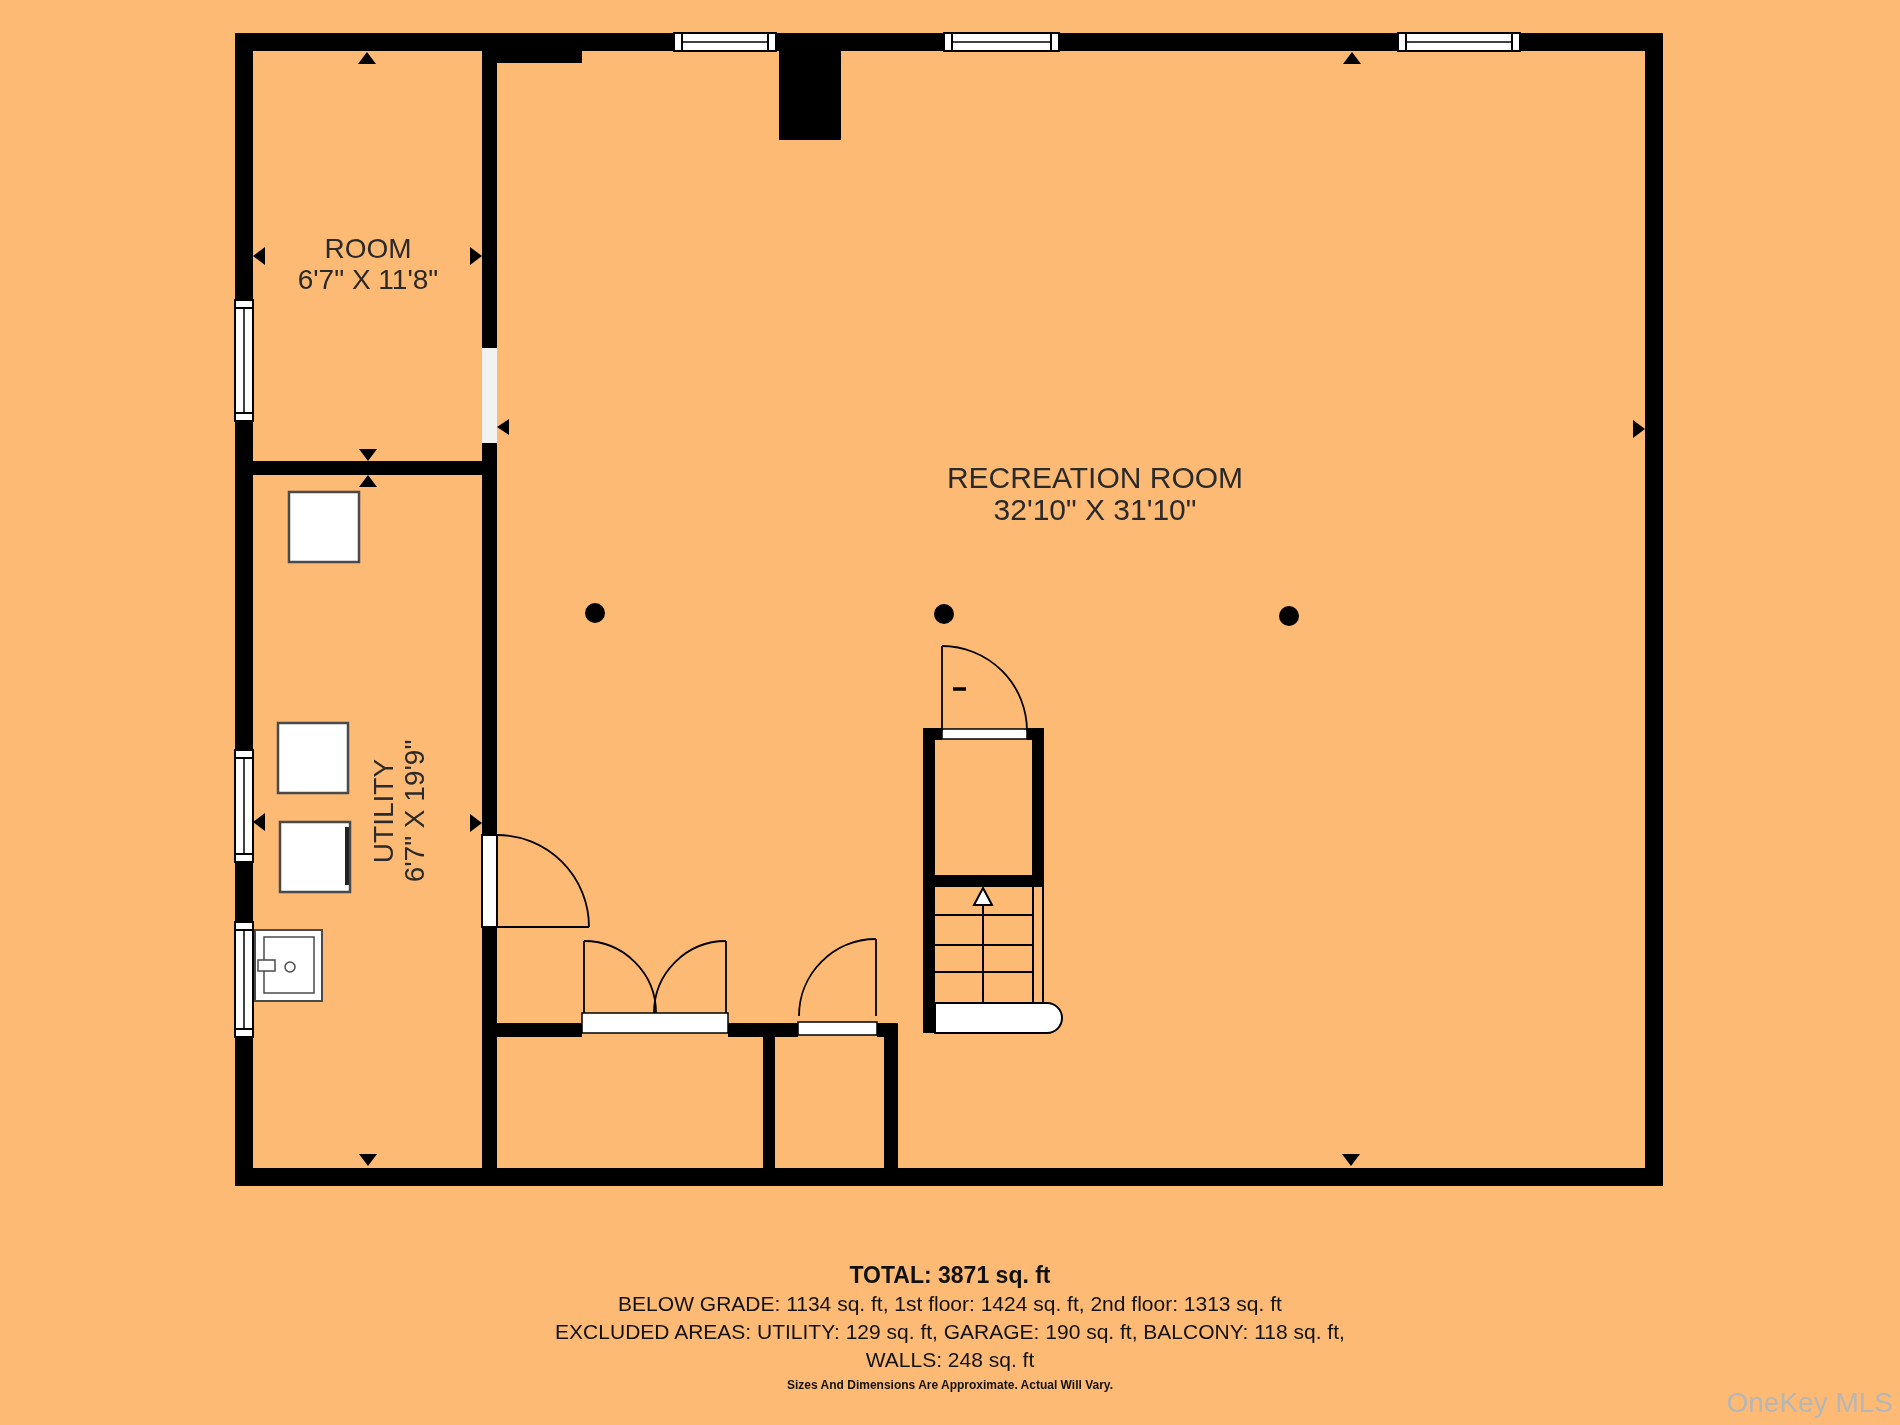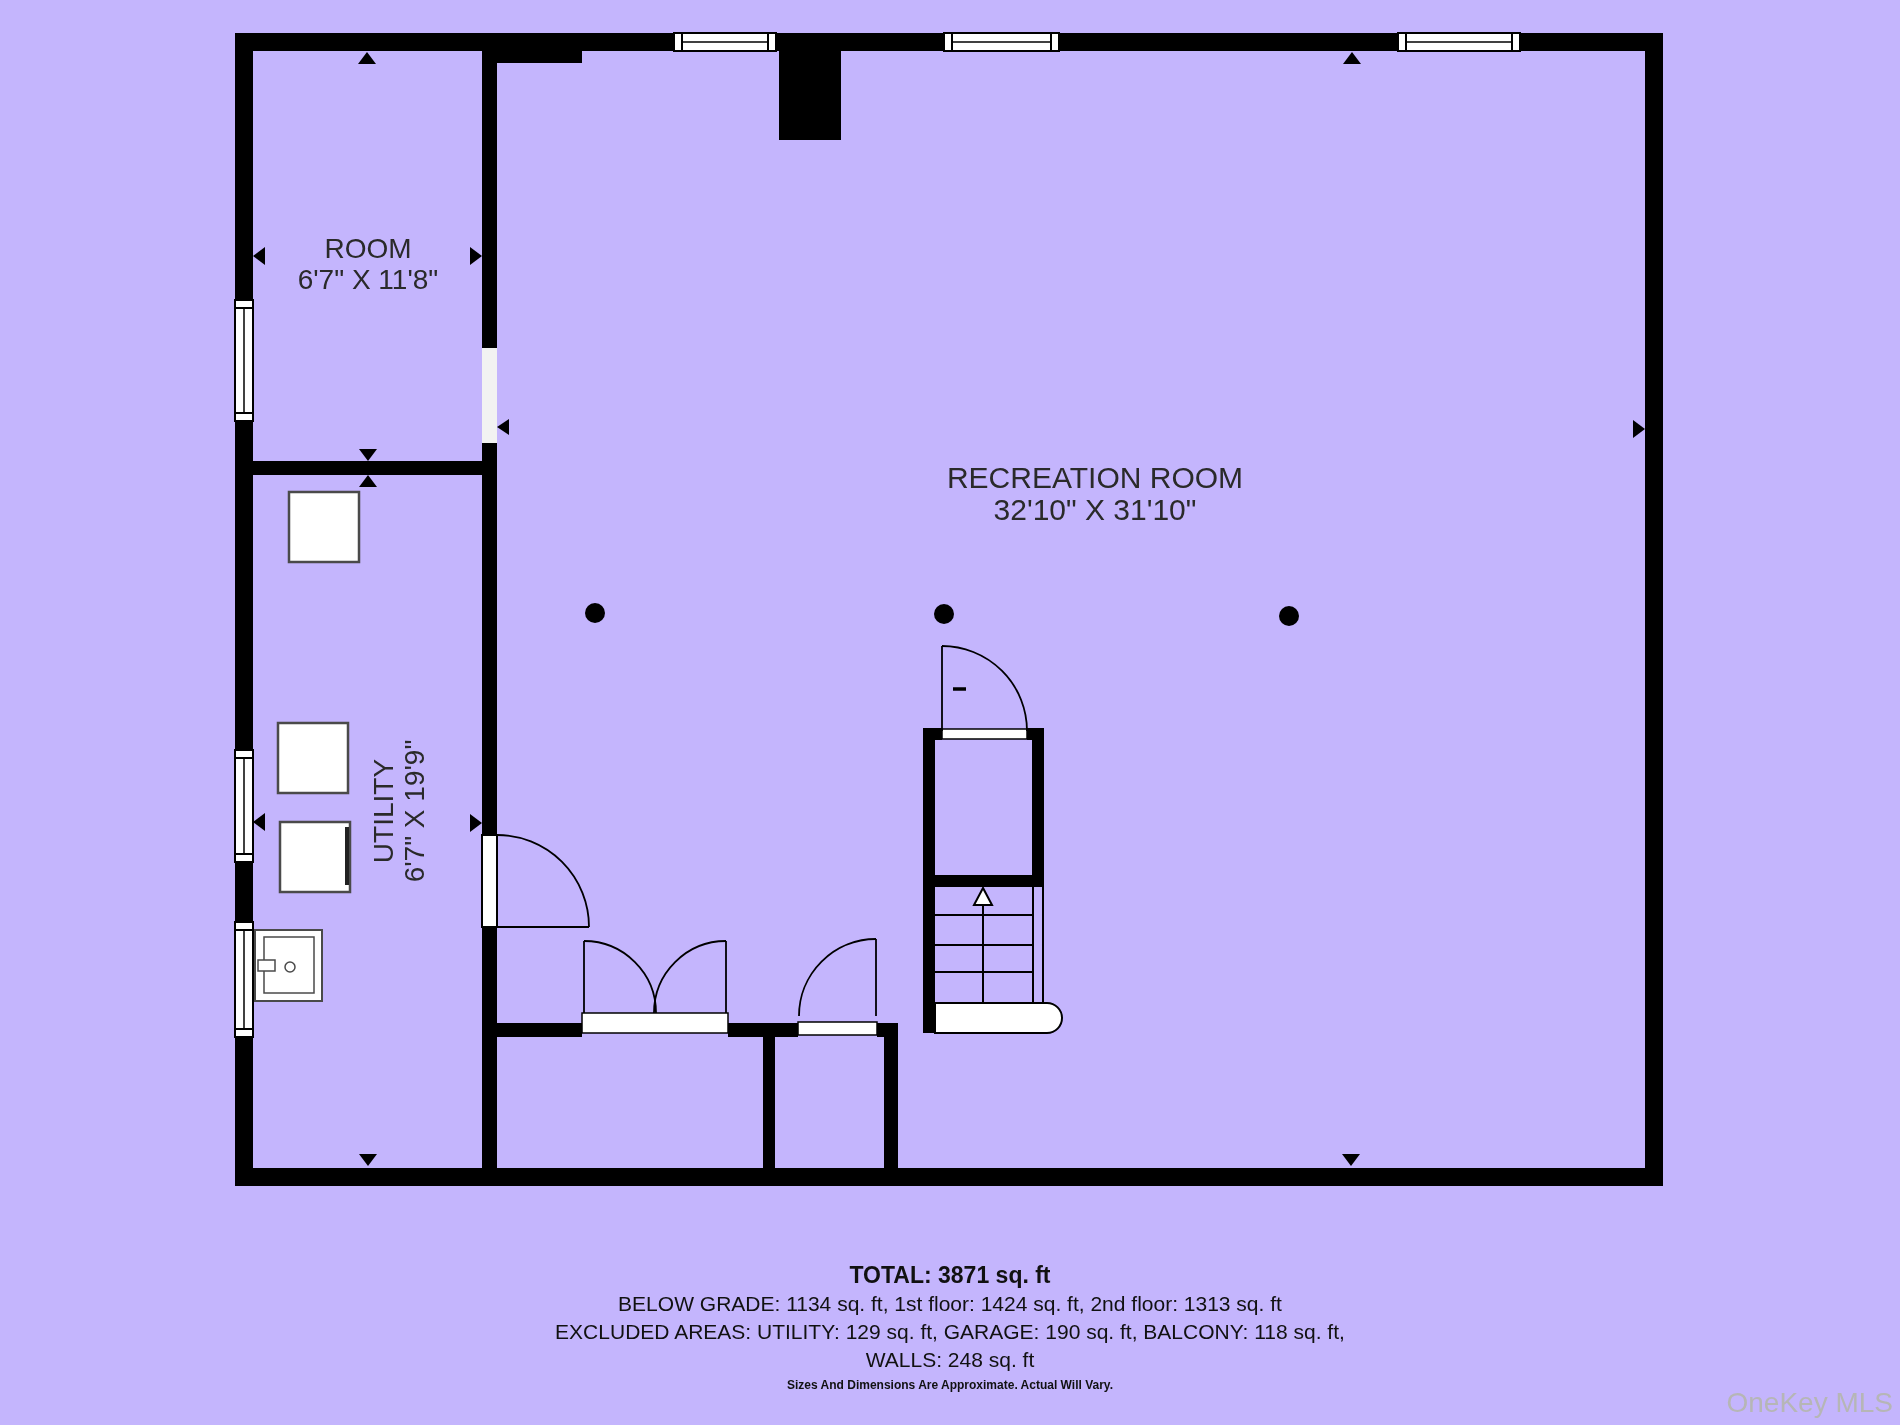--- a/index.html
+++ b/index.html
@@ -1,16 +1,16 @@
 <!DOCTYPE html>
 <html><head>
 <meta charset="utf-8">
 <style>
   html,body{margin:0;padding:0;background:#ffffff;}
-  .page{position:relative;width:1900px;height:1425px;background:#c4b5fd;overflow:hidden;
+  .page{position:relative;width:1900px;height:1425px;background:#fdba74;overflow:hidden;
         font-family:"Liberation Sans", sans-serif;}
   svg{display:block;}
   text{fill:#2a2a2a;}
   .room-label{font-size:28px;}
   .rec-label{font-size:30px;}
   .util-label{font-size:28px;}
   .footer-total{font-size:23px;font-weight:bold;fill:#111;}
   .footer-line{font-size:21px;fill:#111;}
   .footer-small{font-size:12px;font-weight:600;fill:#111;}
   .watermark{font-size:28px;fill:#b6b6b6;}

